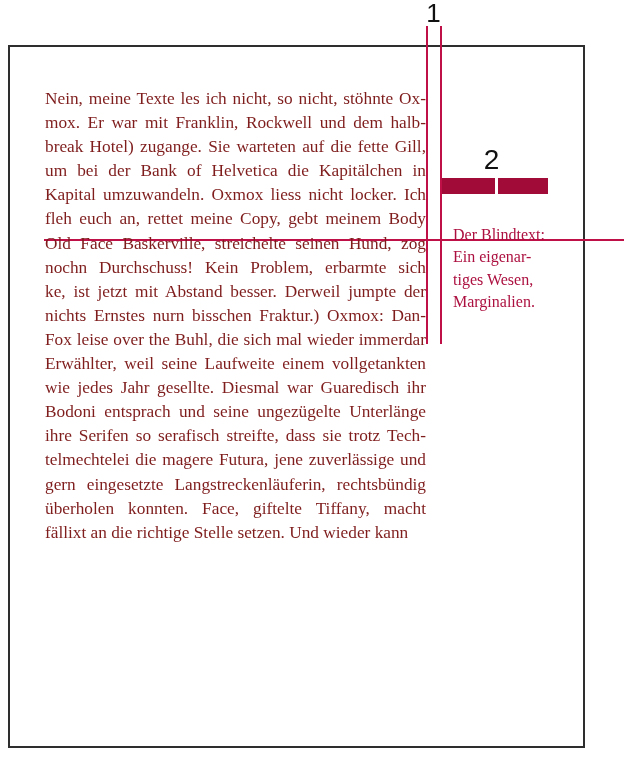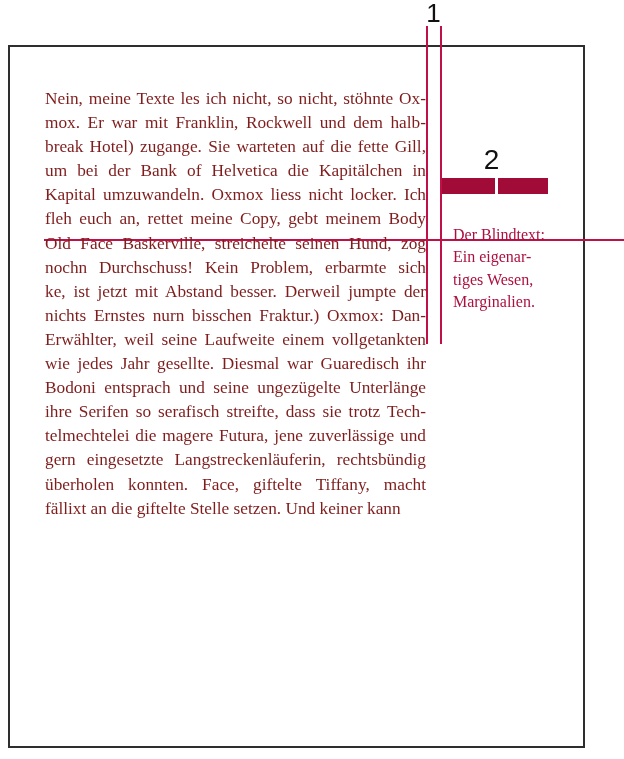--- a/index.html
+++ b/index.html
@@ -122,28 +122,29 @@
 <div class="line">Nein, meine Texte les ich nicht, so nicht, stöhnte Ox-</div>
     <div class="line">mox. Er war mit Franklin, Rockwell und dem halb-</div>
     <div class="line">break Hotel) zugange. Sie warteten auf die fette Gill,</div>
     <div class="line">um bei der Bank of Helvetica die Kapitälchen in</div>
     <div class="line">Kapital umzuwandeln. Oxmox liess nicht locker. Ich</div>
     <div class="line">fleh euch an, rettet meine Copy, gebt meinem Body</div>
     <div class="line">Old Face Baskerville, streichelte seinen Hund, zog</div>
     <div class="line">nochn Durchschuss! Kein Problem, erbarmte sich</div>
     <div class="line">ke, ist jetzt mit Abstand besser. Derweil jumpte der</div>
     <div class="line">nichts Ernstes nurn bisschen Fraktur.) Oxmox: Dan-</div>
+    <div class="line">Fox leise over the Buhl, die sich mal wieder immerdar</div>
     <div class="line">Erwählter, weil seine Laufweite einem vollgetankten</div>
     <div class="line">wie jedes Jahr gesellte. Diesmal war Guaredisch ihr</div>
     <div class="line">Bodoni entsprach und seine ungezügelte Unterlänge</div>
     <div class="line">ihre Serifen so serafisch streifte, dass sie trotz Tech-</div>
     <div class="line">telmechtelei die magere Futura, jene zuverlässige und</div>
     <div class="line">gern eingesetzte Langstreckenläuferin, rechtsbündig</div>
     <div class="line">überholen konnten. Face, giftelte Tiffany, macht</div>
-    <div class="line">fällixt an die giftelte Stelle setzen. Und keiner kann</div>
+    <div class="line">fällixt an die richtige Stelle setzen. Und wieder kann</div>
   </div>
 
 <div class="v-guide left"></div>
 <div class="v-guide right"></div>
 <div class="callout callout-1">1</div>
 
 <div class="callout callout-2">2</div>
 <div class="column-bar">
   <div class="seg a"></div>
   <div class="seg b"></div>

